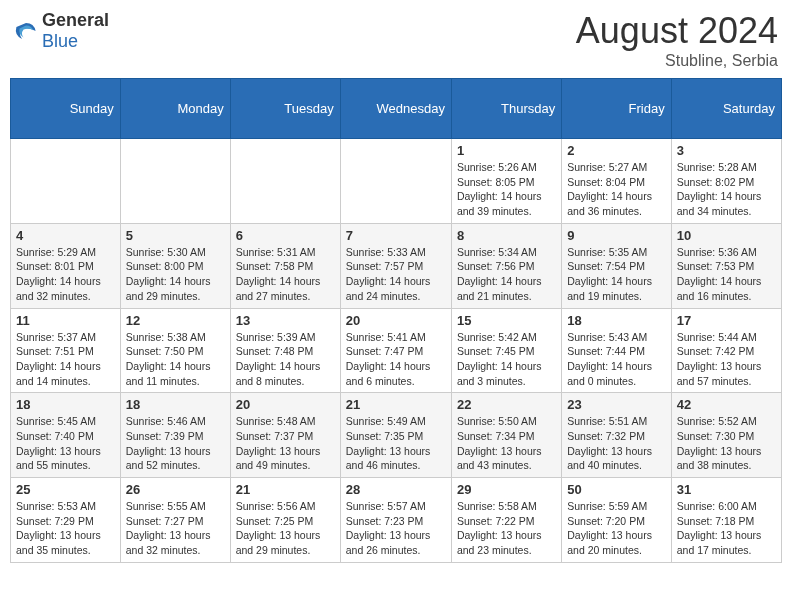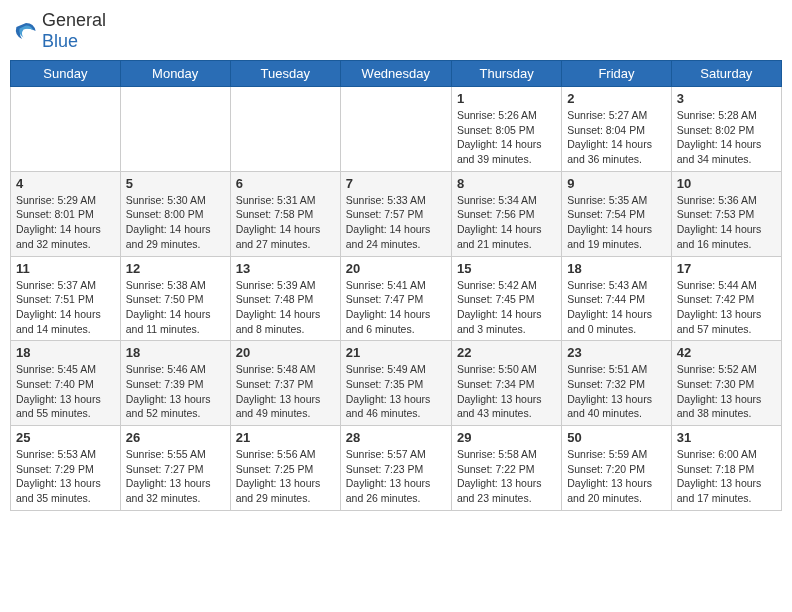--- a/index.html
+++ b/index.html
@@ -39,22 +39,22 @@
       color: #555;
     }
     .calendar {
       width: 100%;
       border-collapse: collapse;
       font-size: 11px;
     }
     .calendar thead th {
       background-color: #2a6db5;
       color: #fff;
-      text-align: center;
-      padding: 5px 6px;
+      text-align: right;
+      padding: 22px 6px;
       font-size: 13px;
       font-weight: normal;
       border: 1px solid #1a5a9a;
     }
     .calendar tbody td {
       vertical-align: top;
       border: 1px solid #ccc;
       padding: 4px 5px;
       width: 113px;
       min-height: 80px;
@@ -81,23 +81,27 @@
 </head>
 <body>
 
 <div class="header">
   <div class="logo">
     <svg class="logo-icon" viewBox="0 0 30 30" xmlns="http://www.w3.org/2000/svg">
       <path d="M15 5 Q25 5 27 15 Q20 10 10 12 Q5 18 10 25 Q0 20 3 10 Z" fill="#2a6db5"></path>
       <path d="M15 8 Q22 8 24 14 Q18 11 12 13 Q8 18 12 23 Q5 19 7 12 Z" fill="#4a9fd5"></path>
     </svg>
     <div>
-      <span style="font-size:18px;font-weight:normal;color:#333;">General</span><br>
+      <span style="font-size:18px;font-weight:bold;color:#333;">General</span><br>
       <span style="font-size:18px;font-weight:normal;color:#2a6db5;">Blue</span>
     </div>
+  </div>
+  <div class="title-block">
+    <div class="main-title">August 2024</div>
+    <div class="subtitle">Stubline, Serbia</div>
   </div>
 </div>
 
 <table class="calendar">
   <thead>
     <tr>
     <th>Sunday</th>
         <th>Monday</th>
         <th>Tuesday</th>
         <th>Wednesday</th>

